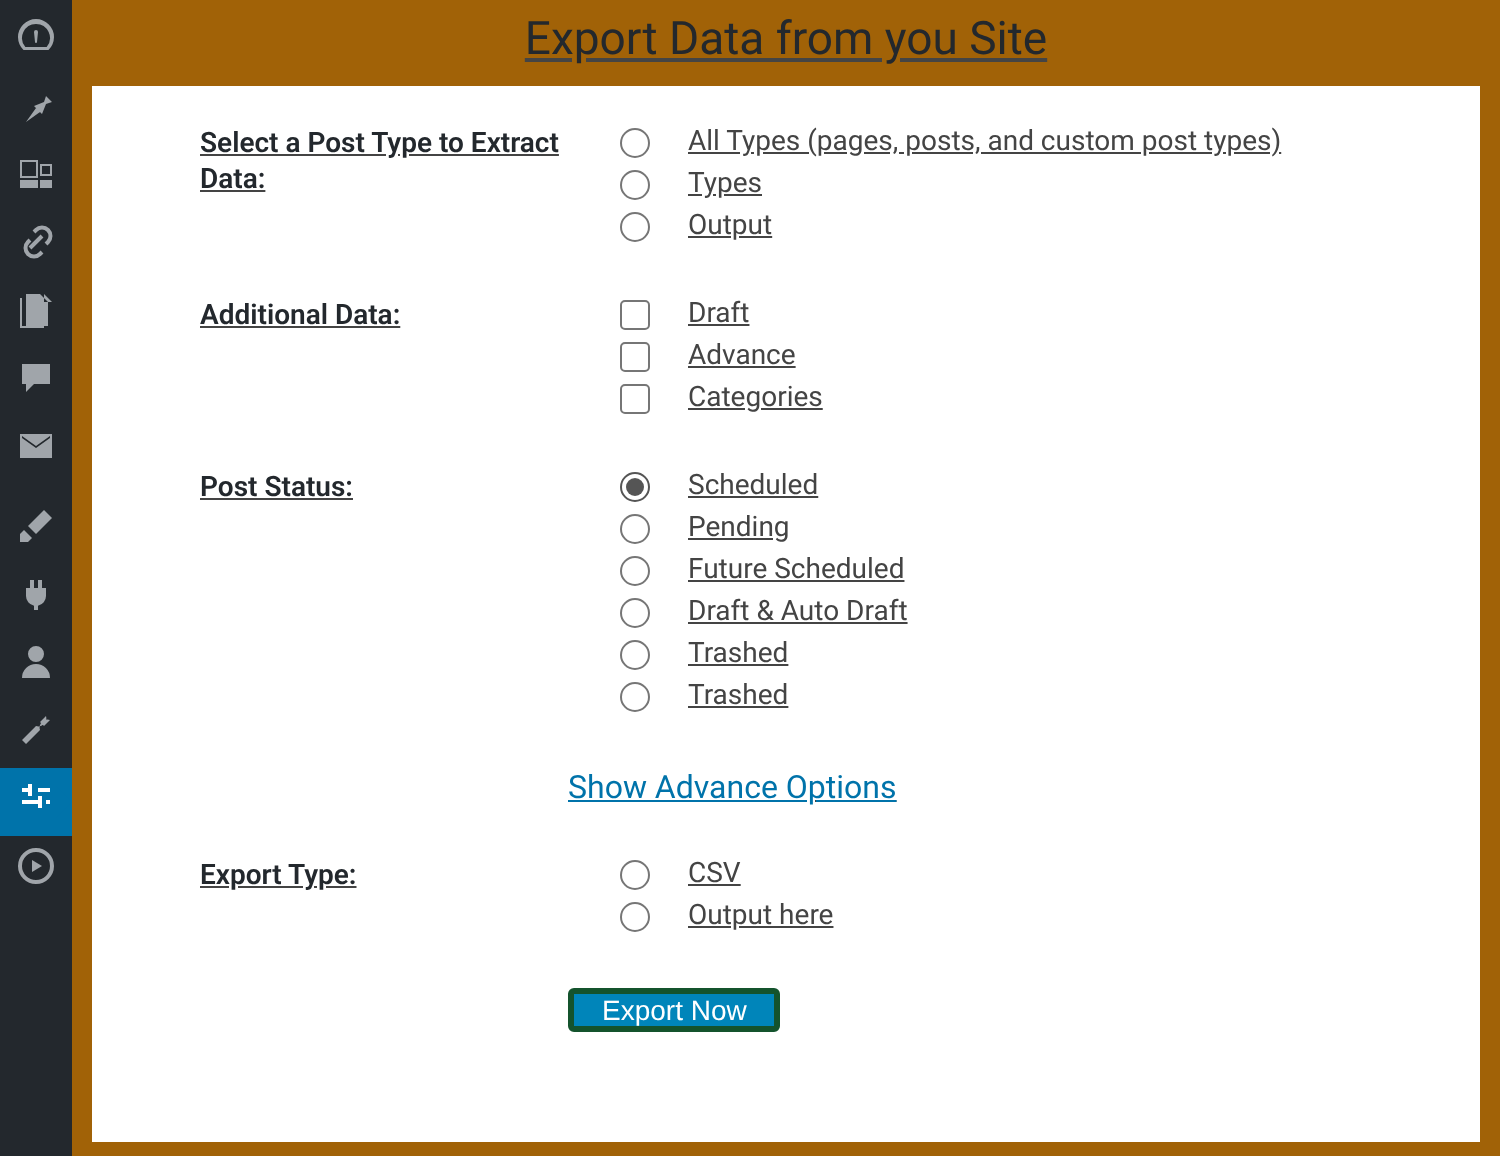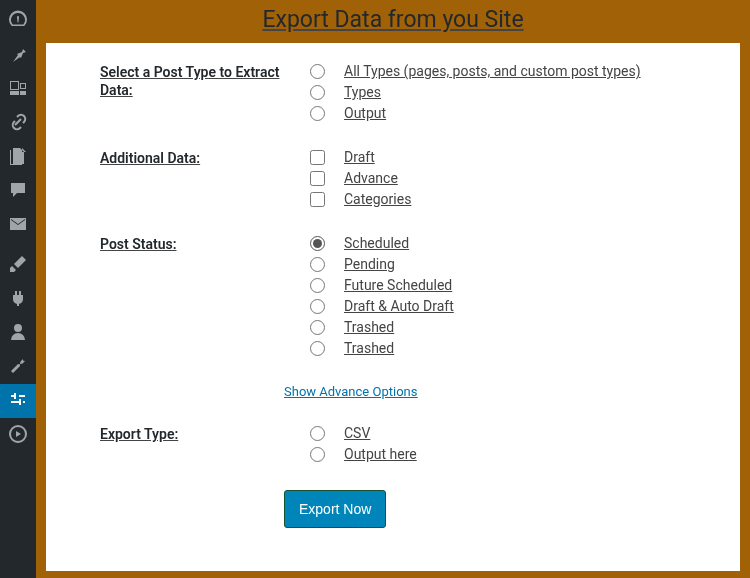--- a/index.html
+++ b/index.html
@@ -97,29 +97,29 @@
       margin: 0;
       accent-color: #555;
     }
     .advance-link {
       margin-left: 210px;
       margin-bottom: 26px;
     }
     .advance-link a {
       color: #0073aa;
       text-decoration: underline;
-      font-size: 13px;
+      font-size: 16px;
     }
     .export-btn {
       margin-left: 210px;
       background: #0085ba;
-      border: 1px solid #14532d;
+      border: 3px solid #14532d;
       color: #fff;
       font-size: 14px;
-      padding: 10px 14px;
+      padding: 0 14px;
       border-radius: 3px;
       cursor: pointer;
     }
   </style>
 </head>
 <body>
 
 <div class="sidebar">
   <div class="sidebar-item">
     <span>

